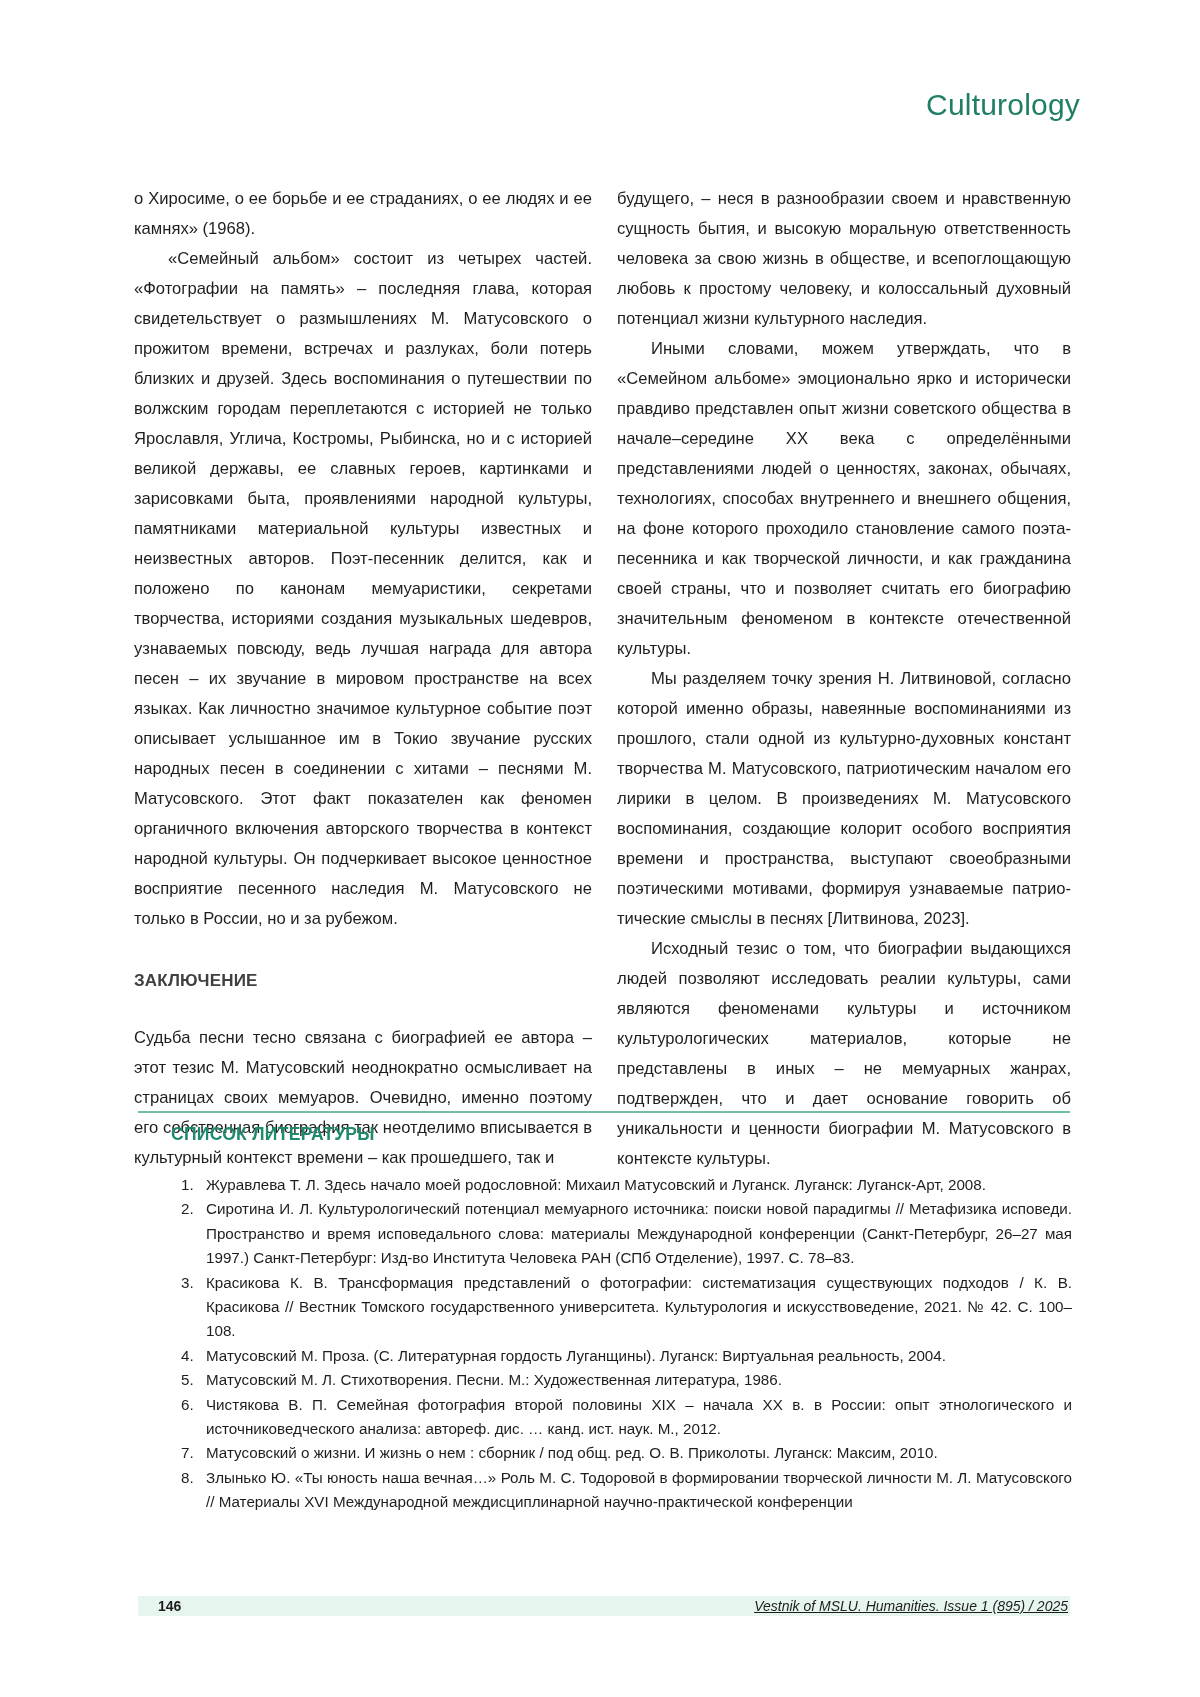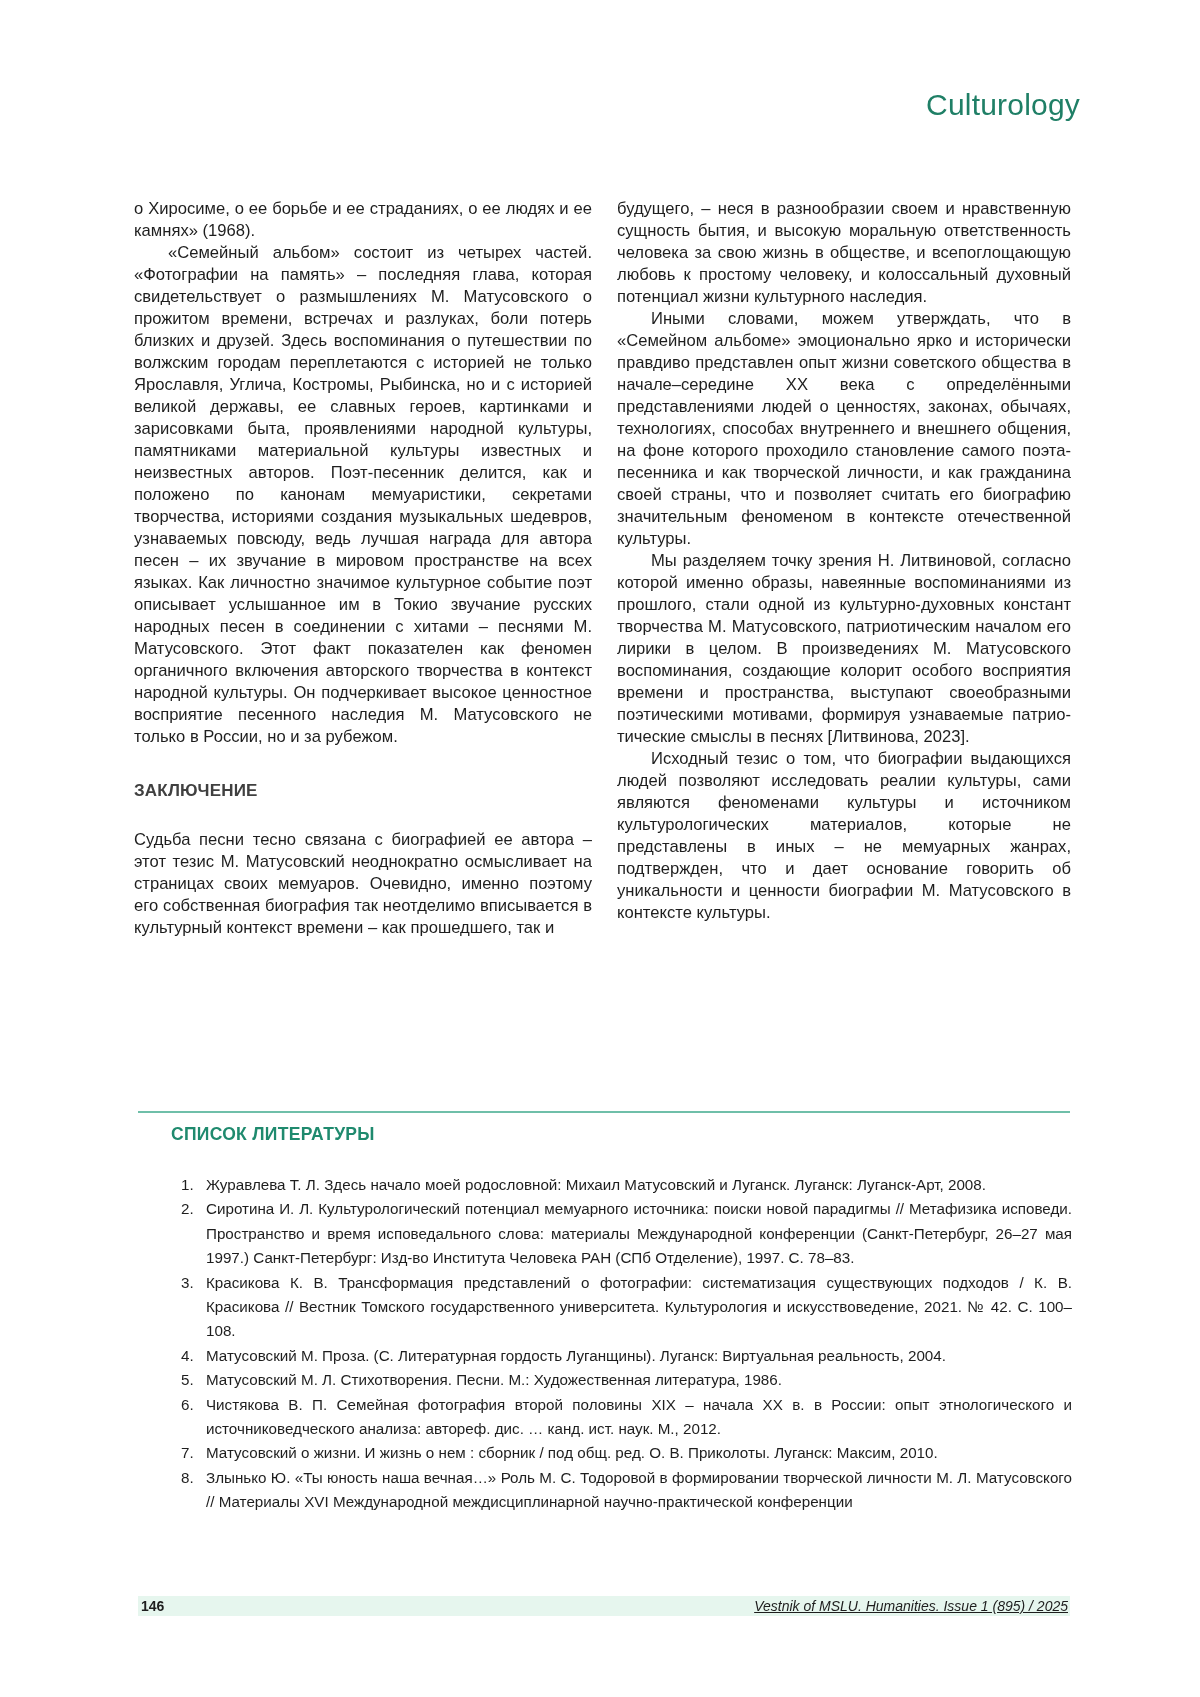--- a/index.html
+++ b/index.html
@@ -1,30 +1,30 @@
 <!DOCTYPE html>
 <html><head>
 <meta charset="utf-8">
 <style>
   html, body { margin: 0; padding: 0; background: #ffffff; }
   body { width: 1200px; height: 1697px; position: relative; overflow: hidden; font-family: "Liberation Sans", "DejaVu Sans", sans-serif; color: #1e1e1e; }
   .section-label { position: absolute; top: 88px; right: 120px; font-size: 30px; color: #1f7f66; font-family: "Liberation Sans", sans-serif; letter-spacing: 0.2px; }
-  .col { position: absolute; top: 198px; width: 458px; font-size: 16.6px; line-height: 22px; text-align: justify; hyphens: manual; }
+  .col { position: absolute; top: 184px; width: 458px; font-size: 16.6px; line-height: 30px; text-align: justify; hyphens: manual; }
   .col-left { left: 134px; }
   .col-right { left: 617px; width: 454px; }
   .col p { margin: 0; }
   .col p.indent { text-indent: 34px; }
   .heading { color: #404040; font-weight: bold; font-size: 17px; margin: 32px 0 27px 0 !important; letter-spacing: 0.2px; }
   .divider { position: absolute; top: 1111px; left: 138px; width: 932px; height: 2px; background: #6fbfa9; }
   .refs-title { position: absolute; top: 1124px; left: 171px; font-size: 17.5px; font-weight: bold; color: #1f8a6e; letter-spacing: 0.3px; }
   .refs { position: absolute; top: 1173px; left: 171px; width: 901px; margin: 0; padding: 0; list-style: none; font-size: 15.2px; line-height: 24.4px; }
   .refs li { position: relative; padding-left: 35px; text-align: justify; }
   .refs li .num { position: absolute; left: 10px; top: 0; }
   .footer { position: absolute; top: 1596px; left: 138px; width: 932px; height: 20px; background: #e6f6ee; font-size: 14px; line-height: 20px; }
-  .footer .page-num { position: absolute; left: 3px; font-weight: bold; color: #1e1e1e; }
+  .footer .page-num { position: absolute; left: 20px; font-weight: bold; color: #1e1e1e; }
   .footer .journal { position: absolute; right: 2px; font-style: italic; color: #1e1e1e; text-decoration: underline; }
 </style>
 </head>
 <body>
 
 <div class="section-label">Culturology</div>
 
 <div class="col col-left">
   <p>о Хиросиме, о ее борьбе и ее страданиях, о ее людях и ее камнях» (1968).</p>
   <p class="indent">«Семейный альбом» состоит из четырех частей. «Фотографии на память» – последняя глава, которая свидетельствует о размышлениях М. Матусовско­го о прожитом времени, встречах и разлуках, боли потерь близких и друзей. Здесь воспоминания о путешествии по волжским городам переплетают­ся с историей не только Ярославля, Углича, Костро­мы, Рыбинска, но и с историей великой державы, ее славных героев, картинками и зарисовками быта, проявлениями народной культуры, памятниками ма­териальной культуры известных и неизвестных авто­ров. Поэт-песенник делится, как и положено по кано­нам мемуаристики, секретами творчества, историями создания музыкальных шедевров, узнаваемых по­всюду, ведь лучшая награда для автора песен – их звучание в мировом пространстве на всех языках. Как личностно значимое культурное событие поэт описывает услышанное им в Токио звучание русских народных песен в соединении с хитами – песнями М. Матусовского. Этот факт показателен как фено­мен органичного включения авторского творчества в контекст народной культуры. Он подчеркивает вы­сокое ценностное восприятие песенного наследия М. Матусовского не только в России, но и за рубежом.</p>

